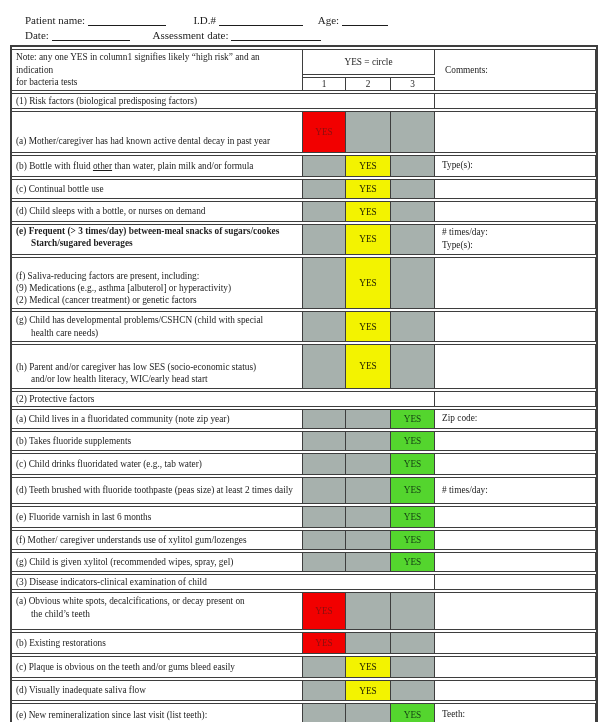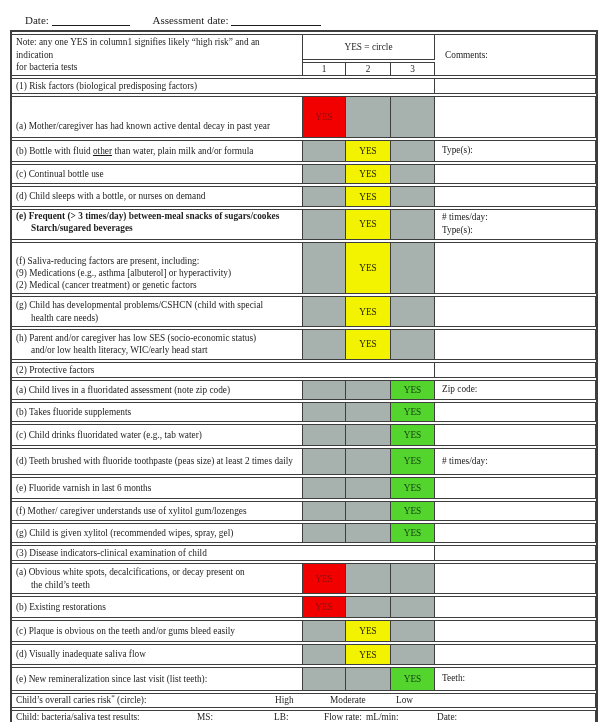--- a/index.html
+++ b/index.html
@@ -49,20 +49,30 @@
   .o0 { left: 263px; } .o1 { left: 318px; } .o2 { left: 384px; }
   .f0 { left: 185px; } .f1 { left: 262px; } .f2 { left: 312px; } .f3 { left: 354px; } .f4 { left: 425px; }
   sup { font-size: 7px; vertical-align: super; line-height: 0; }
 </style>
 </head>
 <body>
 
 <div class="page">
 
 
+  <div class="field-row">
+    <span>Patient name:</span>
+    <span class="uline w78"></span>
+    <span class="sp" style="width:22px"></span>
+    <span>I.D.#</span>
+    <span class="uline w84"></span>
+    <span class="sp" style="width:10px"></span>
+    <span>Age:</span>
+    <span class="uline w46"></span>
+  </div>
 
   <div class="field-row">
     <span>Date:</span>
     <span class="uline w78"></span>
     <span class="sp" style="width:18px"></span>
     <span>Assessment date:</span>
     <span class="uline w90"></span>
   </div>
 
   <table class="assess">
@@ -159,36 +169,36 @@
           <td class="lbl" style="padding-bottom: 2px; padding-top: 2px;">
             <div>(g) Child has developmental problems/CSHCN (child with special</div>
             <div class="cont">health care needs)</div>
           </td>
           <td class="yes" style="background: rgb(167, 177, 173);"></td>
           <td class="yes on-yellow" style="background: rgb(243, 243, 0);">YES</td>
           <td class="yes" style="background: rgb(167, 177, 173);"></td>
           <td class="cmt"></td>
         </tr>
         <tr>
-          <td class="lbl" style="padding-bottom: 2px; padding-top: 2px;">
+          <td class="lbl" style="padding-bottom: 2px; padding-top: 16px;">
             <div>(h) Parent and/or caregiver has low SES (socio-economic status)</div>
             <div class="cont">and/or low health literacy, WIC/early head start</div>
           </td>
           <td class="yes" style="background: rgb(167, 177, 173);"></td>
           <td class="yes on-yellow" style="background: rgb(243, 243, 0);">YES</td>
           <td class="yes" style="background: rgb(167, 177, 173);"></td>
           <td class="cmt"></td>
         </tr>
         <tr>
           <td class="sec" colspan="4">(2) Protective factors</td>
           <td class="cmt"></td>
         </tr>
         <tr>
           <td class="lbl" style="padding-bottom: 3px; padding-top: 3px;">
-            <div>(a) Child lives in a fluoridated assessment (note zip code)</div>
+            <div>(a) Child lives in a fluoridated community (note zip year)</div>
           </td>
           <td class="yes" style="background: rgb(167, 177, 173);"></td>
           <td class="yes" style="background: rgb(167, 177, 173);"></td>
           <td class="yes on-green" style="background: rgb(84, 213, 46);">YES</td>
           <td class="cmt">
             <div>Zip code:</div>
           </td>
         </tr>
         <tr>
           <td class="lbl" style="padding-bottom: 3px; padding-top: 3px;">
@@ -244,21 +254,21 @@
           <td class="yes" style="background: rgb(167, 177, 173);"></td>
           <td class="yes" style="background: rgb(167, 177, 173);"></td>
           <td class="yes on-green" style="background: rgb(84, 213, 46);">YES</td>
           <td class="cmt"></td>
         </tr>
         <tr>
           <td class="sec" colspan="4">(3) Disease indicators-clinical examination of child</td>
           <td class="cmt"></td>
         </tr>
         <tr>
-          <td class="lbl" style="padding-bottom: 2px; padding-top: 2px;">
+          <td class="lbl" style="padding-bottom: 9px; padding-top: 2px;">
             <div>(a) Obvious white spots, decalcifications, or decay present on</div>
             <div class="cont">the child’s teeth</div>
           </td>
           <td class="yes on-red" style="background: rgb(242, 0, 0);">YES</td>
           <td class="yes" style="background: rgb(167, 177, 173);"></td>
           <td class="yes" style="background: rgb(167, 177, 173);"></td>
           <td class="cmt"></td>
         </tr>
         <tr>
           <td class="lbl" style="padding-bottom: 4px; padding-top: 4px;">

